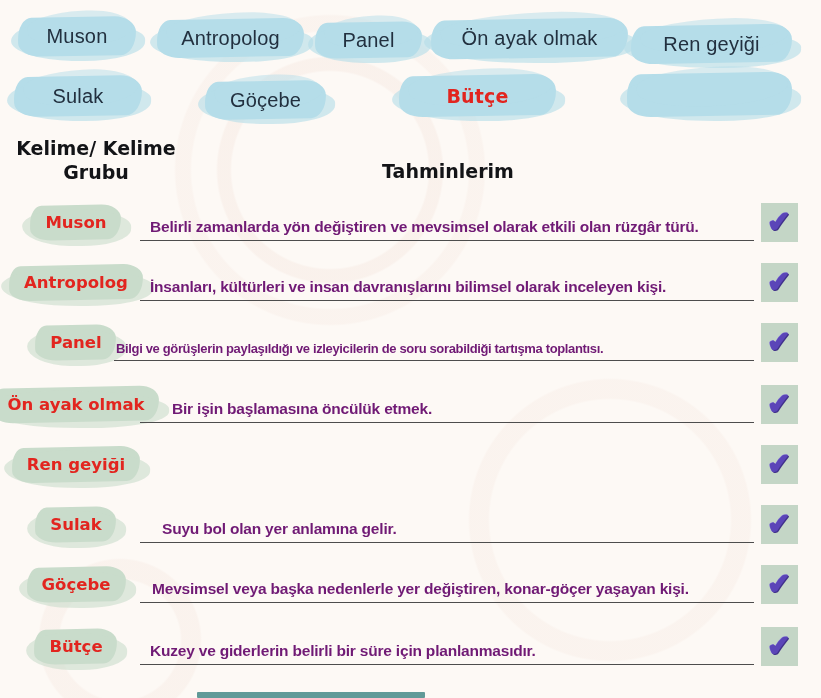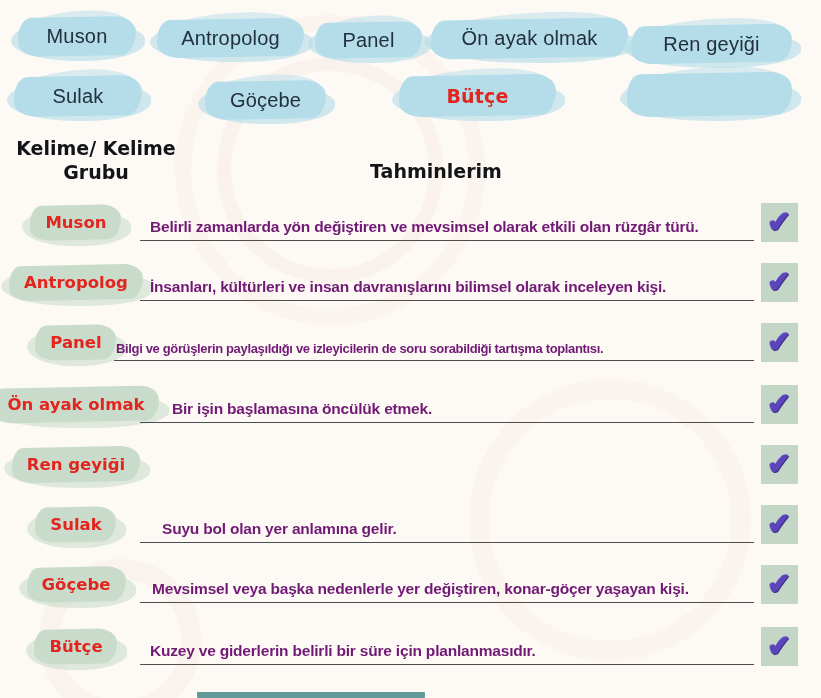--- a/index.html
+++ b/index.html
@@ -42,21 +42,21 @@
   #c3 { left:431px; top:19px; width:197px; height:39px; }
   #c4 { left:631px; top:25px; width:161px; height:38px; }
   #c5 { left:14px;  top:76px; width:128px; height:40px; }
   #c6 { left:205px; top:81px; width:121px; height:38px; }
   #c7 { left:399px; top:75px; width:157px; height:41px; }
   #c8 { left:627px; top:73px; width:165px; height:43px; }
 
   
   .col-hdr { position:absolute; font-family:"DejaVu Sans",sans-serif; font-weight:bold; color:#131417; text-align:center; }
   #hdr-col1 { left:16px; top:136px; width:160px; font-size:19px; line-height:24px; }
-  #hdr-col2 { left:336px; top:160px; width:200px; font-size:19px; }
+  #hdr-col2 { left:348px; top:160px; width:200px; font-size:19px; }
 
   
   .row { position:absolute; left:0; width:821px; height:44px; }
   #r0 { top:202px; } #r1 { top:262px; } #r2 { top:322px; } #r3 { top:384px; }
   #r4 { top:444px; } #r5 { top:504px; } #r6 { top:564px; } #r7 { top:626px; }
 
   .word-cell { position:absolute; left:0; top:0; width:152px; height:40px; display:flex; align-items:center; justify-content:center; }
   .wchip { position:relative; padding:8px 15px; }
   .wchip .hl { position:absolute; inset:0; background:#c9dccb; border-radius:12px 20px 14px 22px / 20px 14px 22px 12px; transform:rotate(-1.2deg); }
   .wchip .hl::before {

